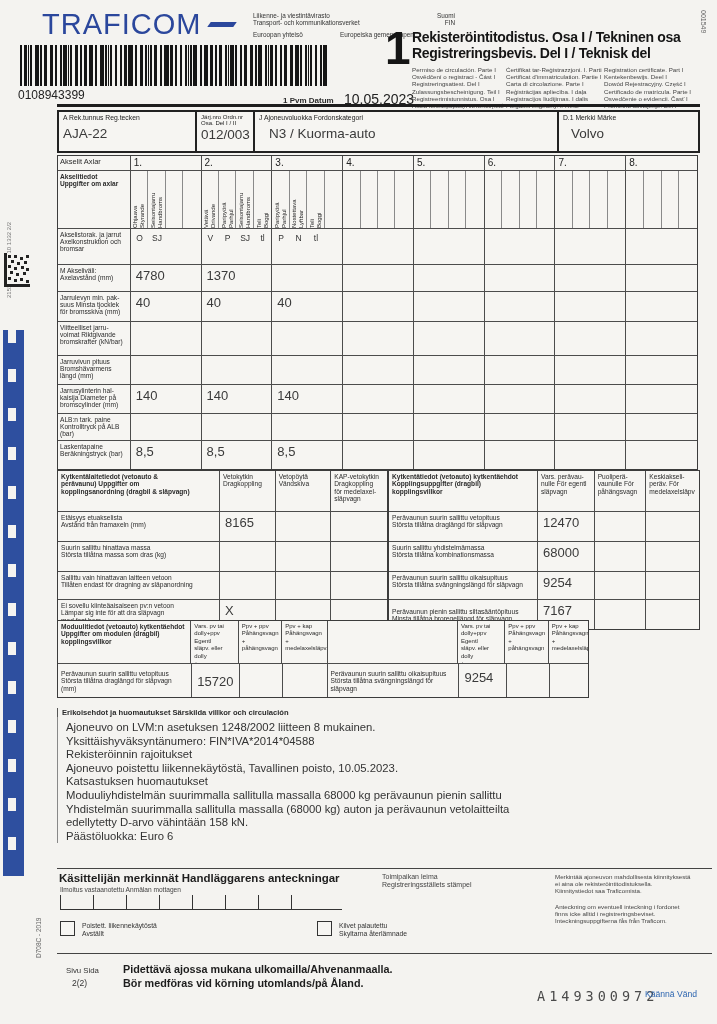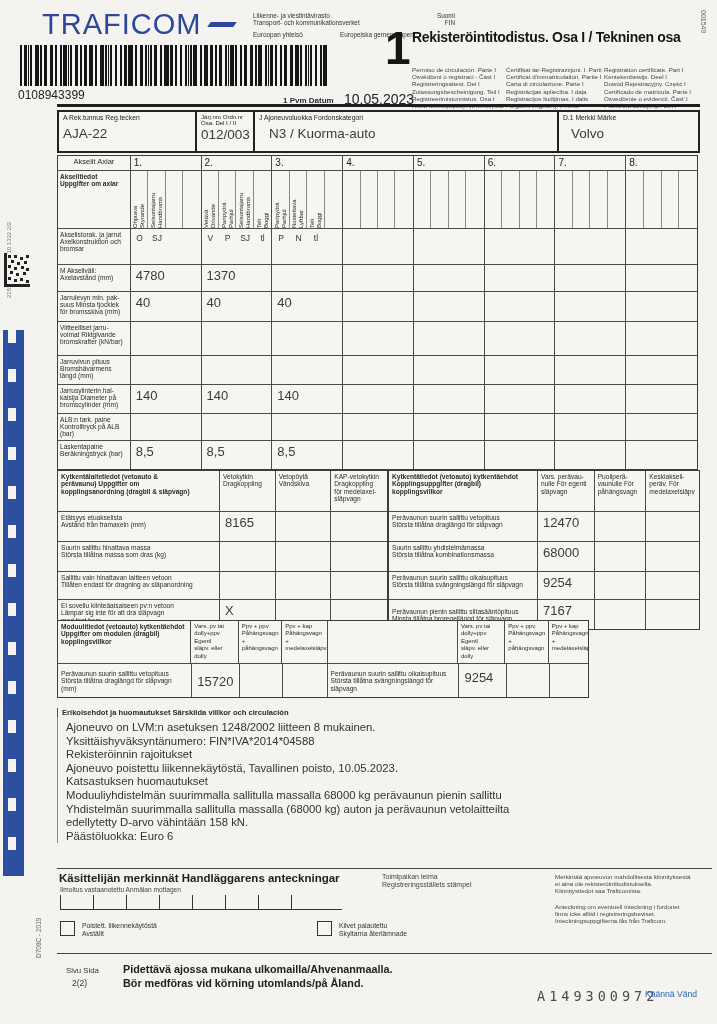--- a/index.html
+++ b/index.html
@@ -97,20 +97,21 @@
   <div class="abs tiny" style="left:340px;top:31px">Europeiska gemenskapen</div>
 
   <div class="abs barcode" style="left:20px;top:45px;width:308px;height:41px"></div>
   <div class="abs" style="left:18px;top:88px;font-size:12px;color:#222">0108943399</div>
 
   <div class="abs b" style="left:283px;top:96px;font-size:8px">1 Pvm Datum</div>
   <div class="abs" style="left:344px;top:91px;font-size:14px;color:#222">10.05.2023</div>
 
   <div class="abs b" style="left:385px;top:26px;font-size:46px;line-height:44px;color:#151515">1</div>
   <div class="abs b" style="left:412px;top:29px;font-size:14px;letter-spacing:-0.3px;color:#151515">Rekisteröintitodistus. Osa I / Tekninen osa</div>
+  <div class="abs b" style="left:412px;top:45px;font-size:14px;letter-spacing:-0.3px;color:#151515">Registreringsbevis. Del I / Teknisk del</div>
   <div class="abs pre" style="left:412px;top:66px;width:92px;font-size:6.2px;line-height:7.2px;color:#444">Permiso de circulación. Parte I
 Osvědčení o registraci - Část I
 Registreringsattest. Del I
 Zulassungsbescheinigung. Teil I
 Registreerimistunnistus. Osa I
 Άδεια κυκλοφορίας/Πιστοποιητικό
 Εγγραφής Μέρος I
 Prometna dozvola</div>
   <div class="abs pre" style="left:506px;top:66px;width:96px;font-size:6.2px;line-height:7.2px;color:#444">Ċertifikat tar-Reġistrazzjoni. I. Parti
 Certificat d'immatriculation. Partie I
@@ -146,21 +147,21 @@
     </div>
     <div style="width:140px">
       <div class="lbl">D.1 Merkki Märke</div>
       <div class="idval" style="padding-left:8px">Volvo</div>
     </div>
   </div>
 
   <div class="abs tbl" style="left:57px;top:155px;width:641px">
 
     <div class="tr" style="height:14px">
-      <div class="tc alab" style="text-align:center;font-size:7.5px;padding-top:2px">Akselit Axlar</div>
+      <div class="tc alab" style="text-align:left;font-size:7.5px;padding-top:2px">Akselit Axlar</div>
       <div class="tc acell num">1.</div>
       <div class="tc acell num">2.</div>
       <div class="tc acell num">3.</div>
       <div class="tc acell num">4.</div>
       <div class="tc acell num">5.</div>
       <div class="tc acell num">6.</div>
       <div class="tc acell num">7.</div>
       <div class="tc acell num">8.</div>
     </div>
 

